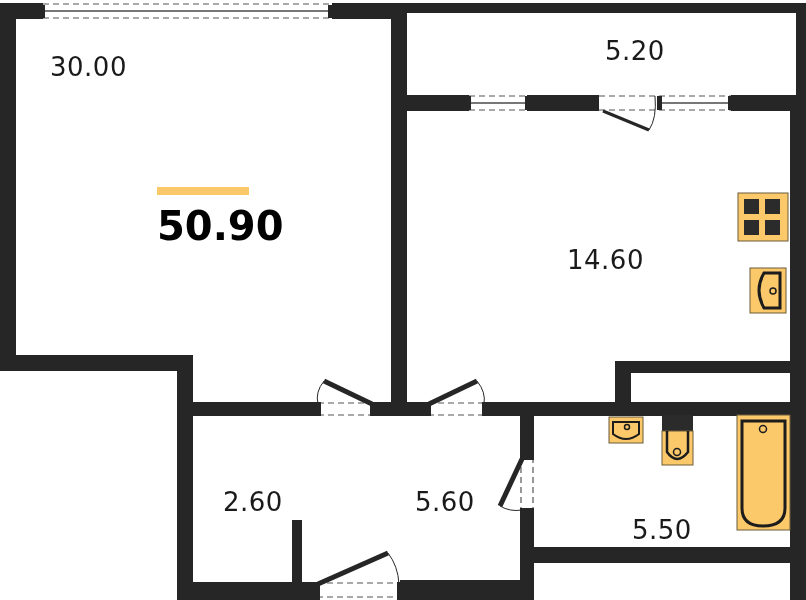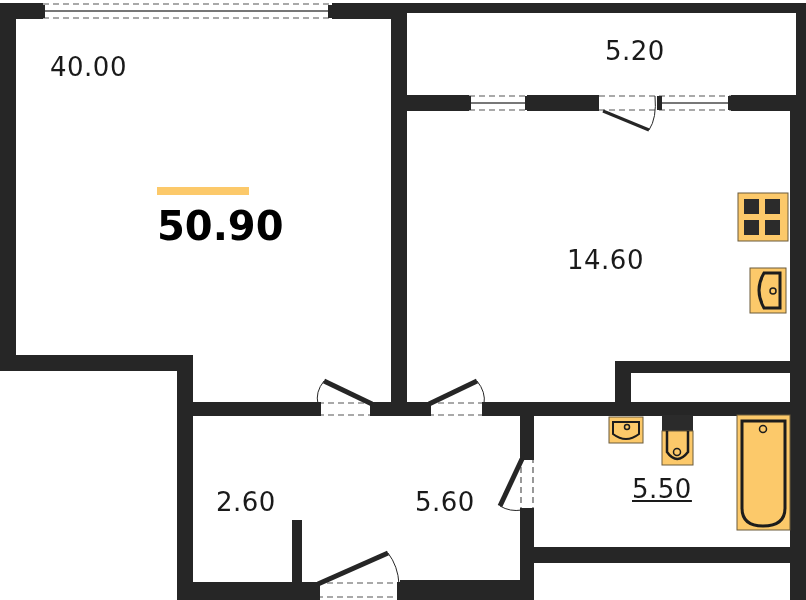--- a/index.html
+++ b/index.html
@@ -152,21 +152,21 @@
     <path class="fixture-line" d="M667 431 L667 452 Q677 466 688 452 L688 431" style="stroke-width:2.5"></path>
     <circle cx="677" cy="452" r="3.5" fill="none" stroke="#1c1c1c" stroke-width="1.5"></circle>
   </g>
   <g>
     <rect class="fixture" x="737" y="415" width="53" height="115"></rect>
     <path class="fixture-line" d="M742 421 L785 421 L785 508 Q785 526 763 526 Q742 526 742 508 Z"></path>
     <circle cx="763" cy="429" r="3.5" fill="none" stroke="#1c1c1c" stroke-width="1.5"></circle>
   </g>
 </svg>
 
-<div class="label" style="left:50px; top:52px;">40.00</div>
+<div class="label" style="left:50px; top:52px;">30.00</div>
 <div class="label" style="left:565px; top:36px;margin-left:40px;">5.20</div>
 <div class="label" style="left:567px; top:245px;">14.60</div>
-<div class="label" style="left:216px; top:487px;text-align:right;">2.60</div>
+<div class="label" style="left:223px; top:487px;text-align:right;">2.60</div>
 <div class="label" style="left:388px; top:487px;margin-left:27px;">5.60</div>
-<div class="label" style="left:632px; top:474px;text-decoration:underline;">5.50</div>
+<div class="label" style="left:632px; top:515px;">5.50</div>
 
 <div class="accent-bar" style="left:157px; top:187px; width:92px; height:8px;"></div>
 <div class="total" style="left:157px; top:203px;">50.90</div>
 
 </body></html>

